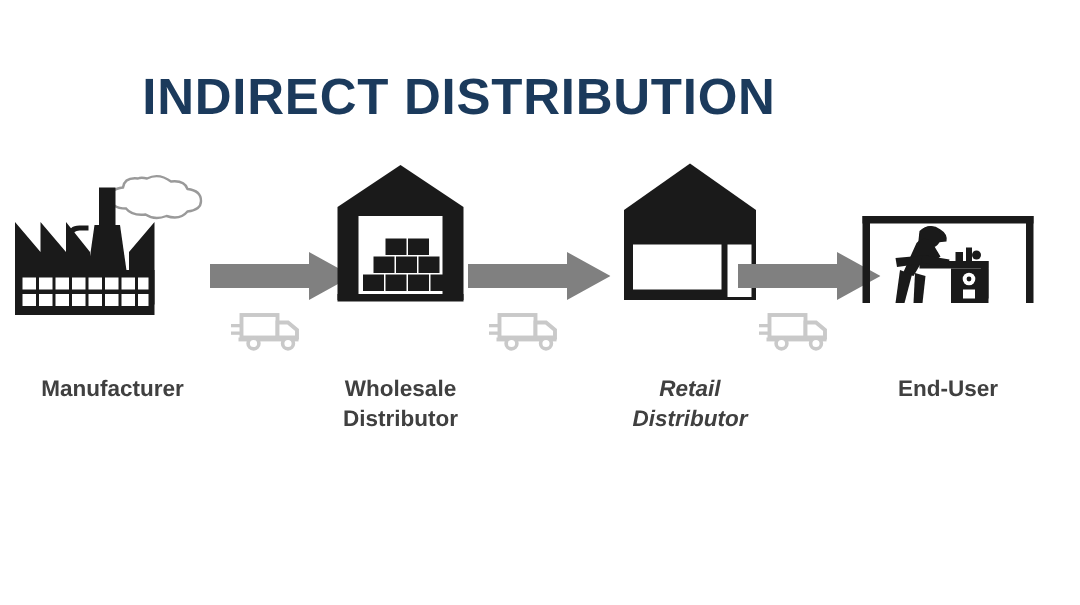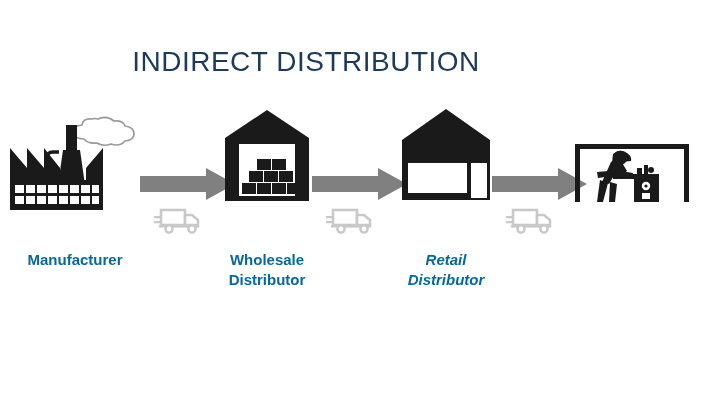--- a/index.html
+++ b/index.html
@@ -20,22 +20,22 @@
     background: #ffffff;
   }
 
   
   #diagram-title {
     position: absolute;
     left: 0;
     top: 46px;
     width: 612px;
     text-align: center;
-    font-size: 28px;
-    font-weight: normal;
+    font-size: 34px;
+    font-weight: bold;
     letter-spacing: 0.5px;
     color: #1b3a5c;
     font-family: "Liberation Sans", sans-serif;
   }
 
   
   .node {
     position: absolute;
     top: 100px;
     width: 150px;
@@ -49,28 +49,28 @@
     height: 118px;
   }
   .node-label {
     position: absolute;
     left: 0;
     top: 150px;
     width: 150px;
     text-align: center;
     font-size: 15px;
     font-weight: bold;
-    color: #0369a1;
+    color: #404040;
     line-height: 1.35;
     white-space: pre-line;
   }
 
   #node-manufacturer { left: 0px; }
   #node-wholesale    { left: 192px; }
-  #node-retail       { left: 371px; font-style: italic; }
+  #node-retail       { left: 385px; font-style: italic; }
   #node-enduser      { left: 557px; }
 
   
   .connector {
     position: absolute;
     top: 168px;
     width: 100px;
     height: 80px;
   }
   #connector-1 { left: 140px; }
@@ -251,15 +251,16 @@
 
         <path d="M45 82 L54 62 q5 -5 10 -1 l6 10 l-8 6 l-3 -5 l-7 12 z" fill="#1a1a1a"></path>
 
         <path d="M40 72 L62 70 l1 5 l-22 3 z" fill="#1a1a1a"></path>
         <path d="M58 70 L76 73 l-1 5 l-18 -3 z" fill="#1a1a1a"></path>
 
         <path d="M43 80 L51 83 L46 102 L40 102 Z" fill="#1a1a1a"></path>
         <path d="M53 82 L60 84 L58 102 L52 102 Z" fill="#1a1a1a"></path>
       </svg>
     </div>
+    <div class="node-label">End-User</div>
   </div>
 
 </div>
 
 </body></html>

